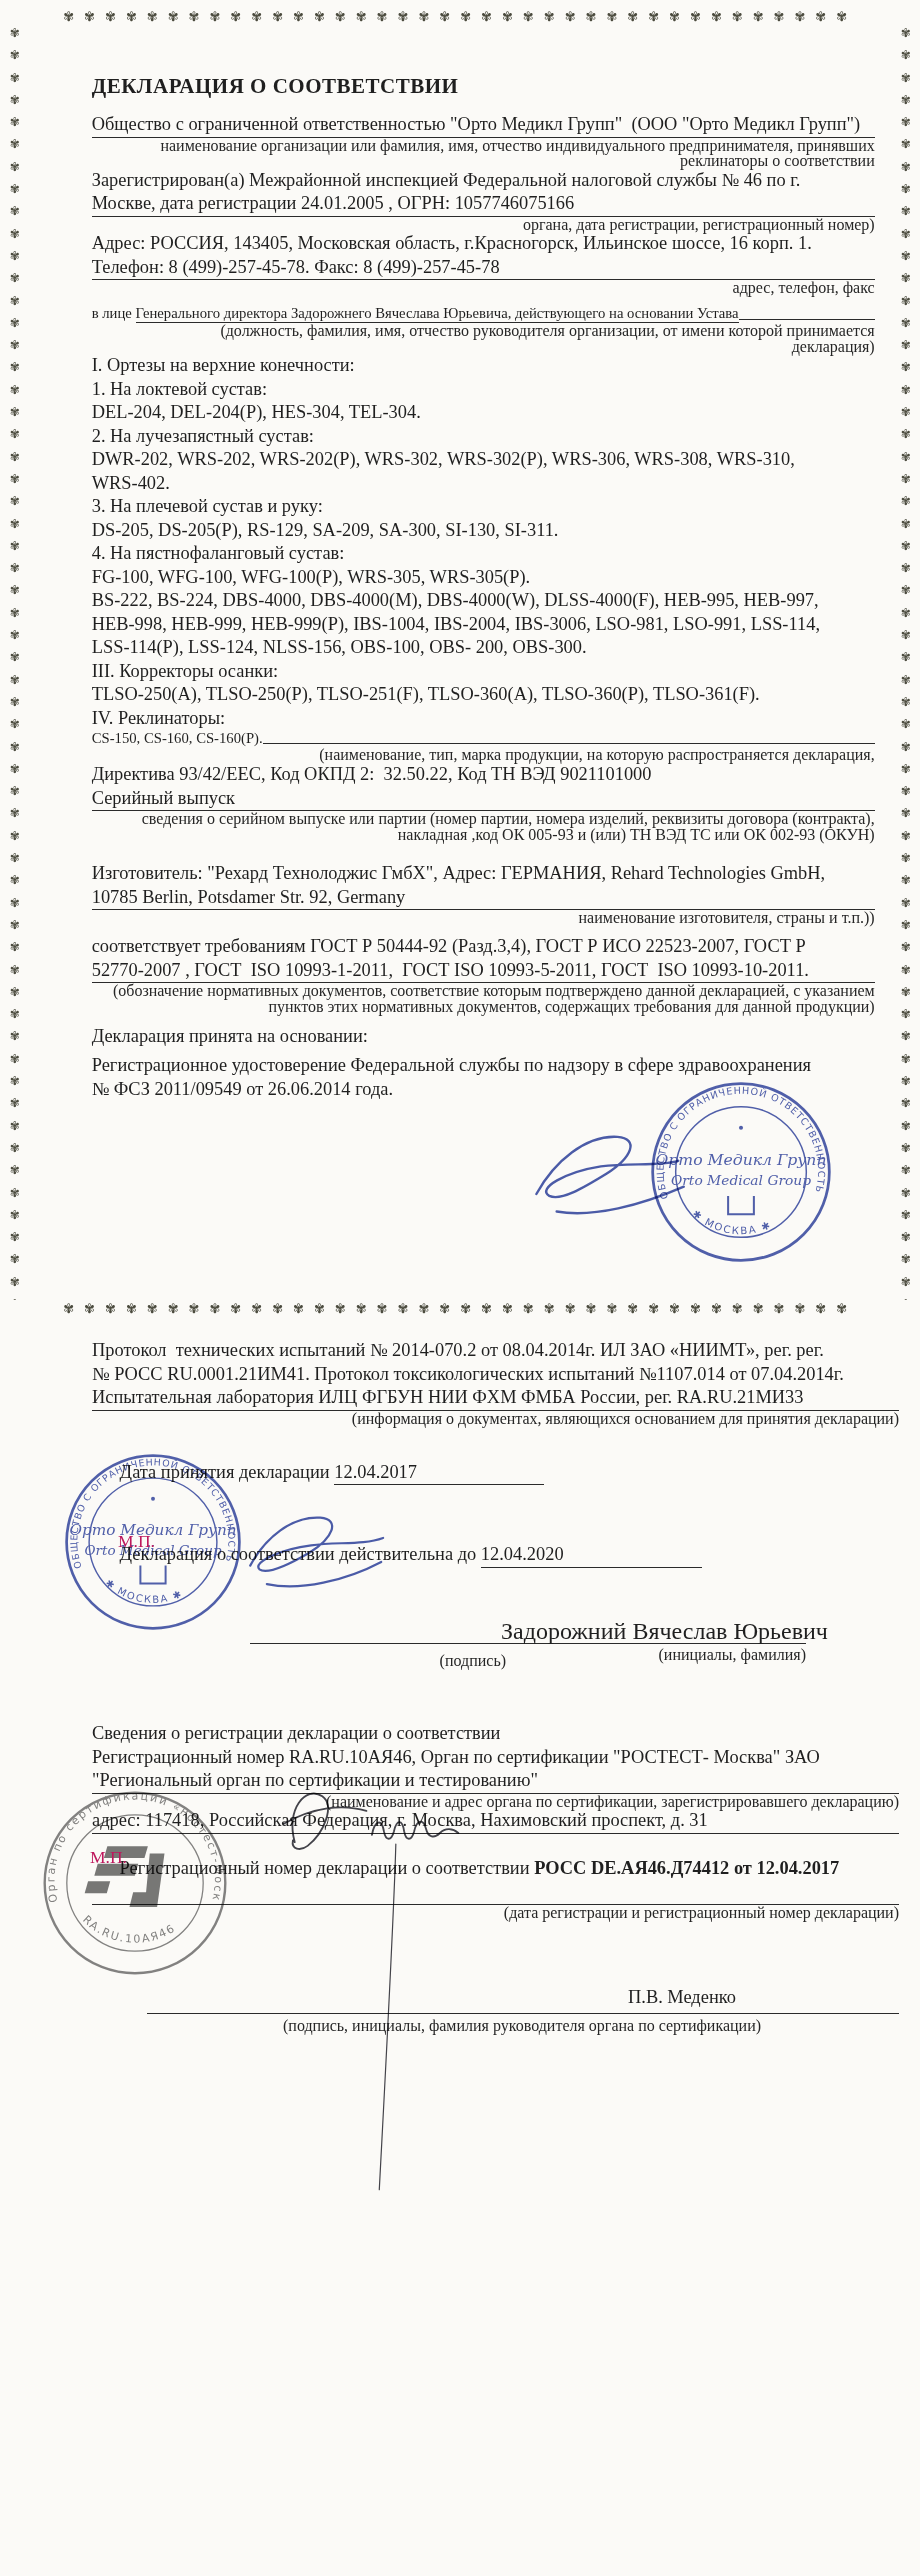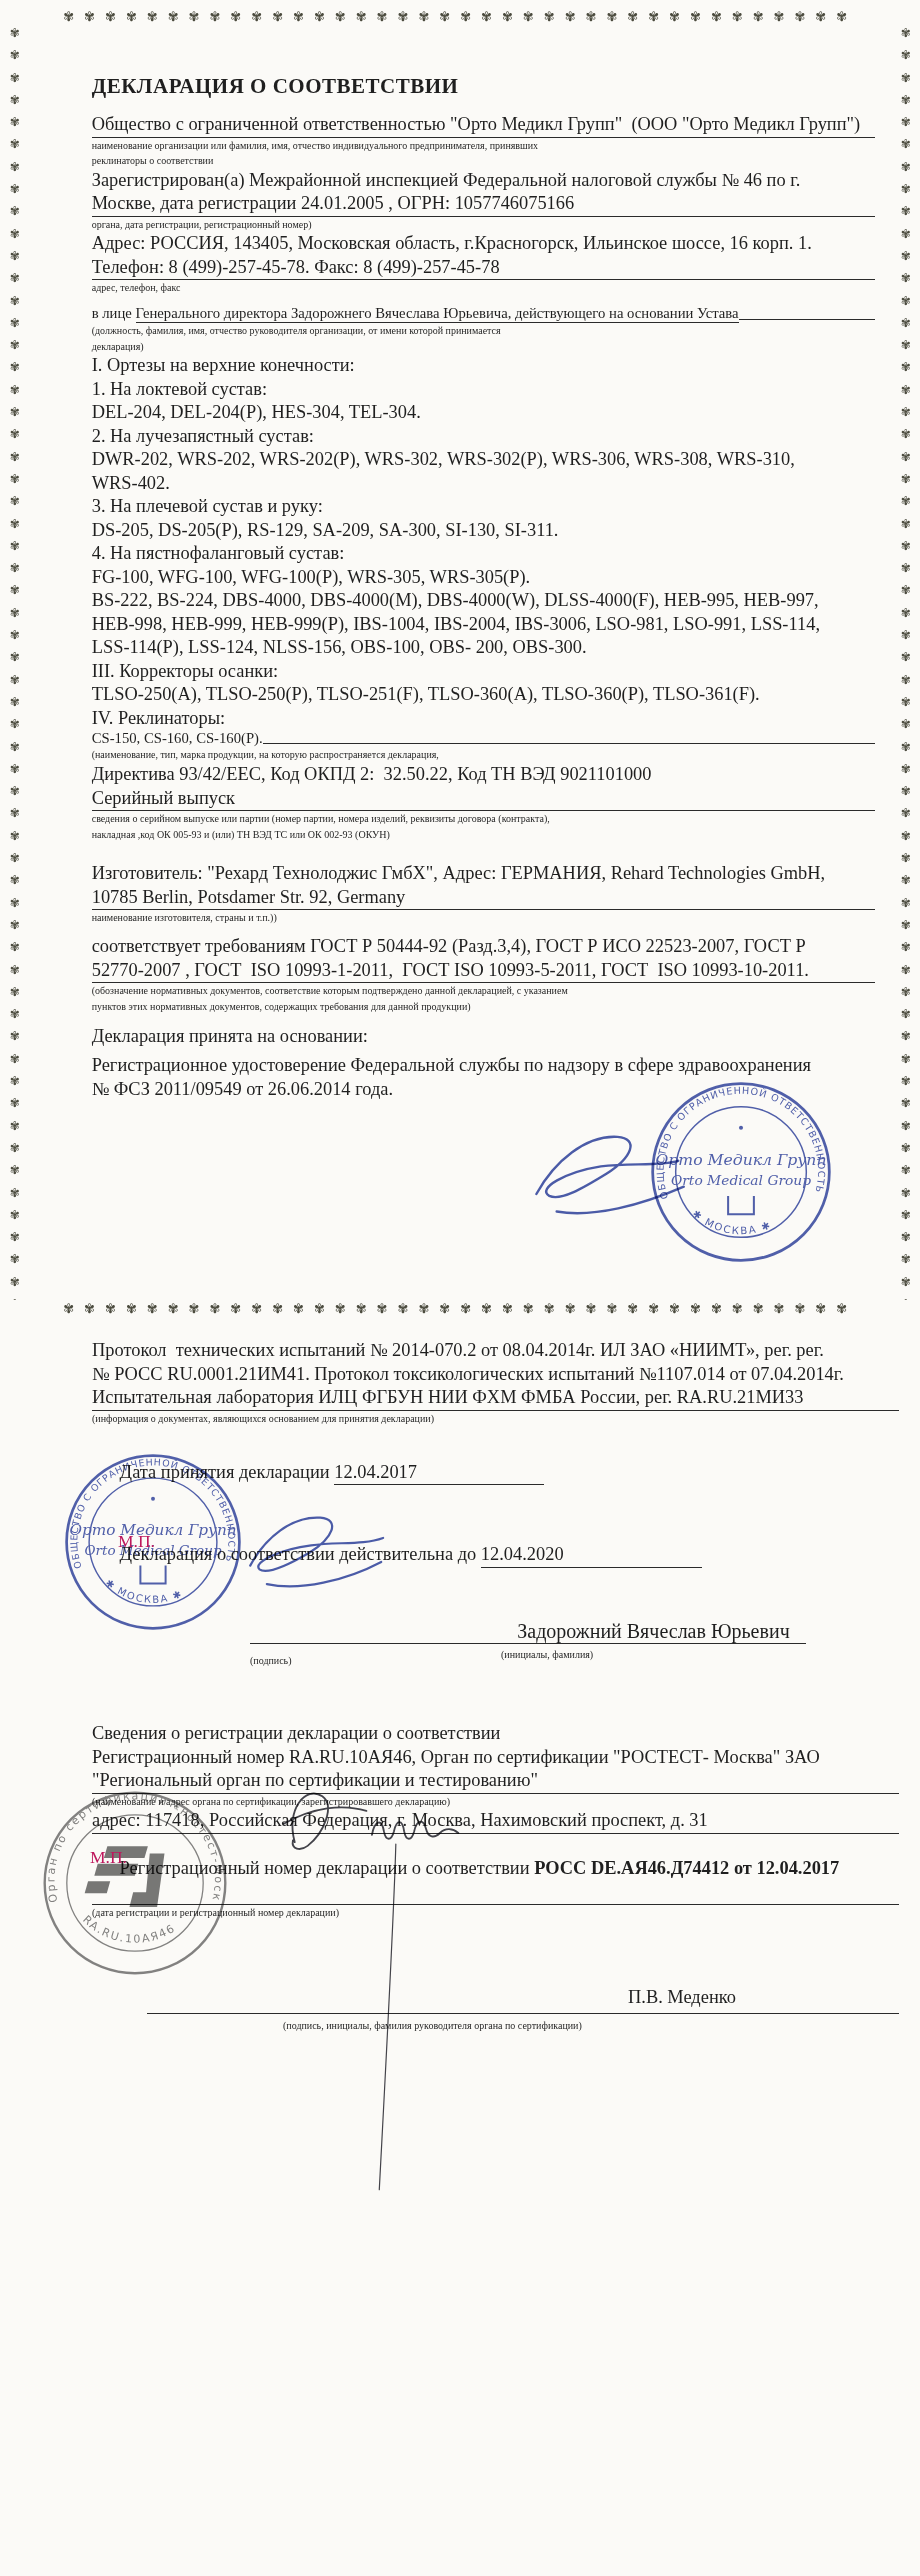--- a/index.html
+++ b/index.html
@@ -10,38 +10,38 @@
   .orn{position:absolute;color:#4b4b3e;font-family:"DejaVu Sans",sans-serif;overflow:hidden;
        -webkit-user-select:none;user-select:none;}
   .orn-h{left:0;right:0;height:22px;font-size:13px;letter-spacing:10px;white-space:nowrap;text-align:center;line-height:22px;}
   .orn-top{top:0;} .orn-bot{bottom:0;}
   .orn-v{top:20px;bottom:20px;width:22px;writing-mode:vertical-rl;text-orientation:upright;
          font-size:12px;letter-spacing:8.3px;line-height:22px;white-space:nowrap;}
   .orn-left{left:0;} .orn-right{right:0;}
   
   #cert-content{position:absolute;left:88px;top:68px;width:783px;}
   .ln{font-size:18.4px;line-height:23.5px;white-space:pre;position:relative;}
-  .cap{font-size:10px;line-height:15.6px;text-align:left;white-space:pre;color:#262626;}
+  .cap{font-size:16px;line-height:15.6px;text-align:right;white-space:pre;color:#262626;}
   .u{border-bottom:1.4px solid #2b2b2b;}
   .b{font-weight:bold;}
   .ttl{font-size:21px;font-weight:bold;text-align:left;margin-bottom:14.7px;letter-spacing:0.5px;}
   .flexline{display:flex;white-space:pre;}
   .flexline .ext{flex:1;border-bottom:1.4px solid #2b2b2b;margin-bottom:3.7px;}
   .uln{border-bottom:1.4px solid #2b2b2b;}
   .uval{display:inline-block;border-bottom:1.4px solid #2b2b2b;}
   
   #lower{position:absolute;left:92px;top:1339px;width:807px;}
   .gap6{margin-top:5.5px;} .gap10{margin-top:9.2px;} .gap12{margin-top:11px;}
   .gap22{margin-top:20px;} .gap30{margin-top:28px;} .gap55{margin-top:51px;} .gap60{margin-top:55px;}
   
   .sigrow{position:relative;height:52px;}
   .sigrow .srule{position:absolute;left:158px;top:24px;width:256px;border-bottom:1.4px solid #2b2b2b;}
   .sigrow .scap{position:absolute;left:158px;top:34px;width:256px;}
   .sigrow .sname{position:absolute;left:409px;top:0;width:305px;text-align:center;border-bottom:1.4px solid #2b2b2b;
-                 font-size:20px;line-height:24px;white-space:pre;}
+                 font-size:24px;line-height:24px;white-space:pre;}
   .sigrow .sncap{position:absolute;left:409px;top:28px;width:305px;}
   .botrow{position:relative;height:83px;}
   .botrow .brule{position:absolute;left:55px;right:0;top:37px;border-bottom:1.4px solid #2b2b2b;}
   .botrow .bname{position:absolute;left:536px;top:11px;font-size:18.4px;white-space:pre;}
   .botrow .bcap{position:absolute;left:191px;top:42px;width:471px;}
   
   .stampbox{position:absolute;mix-blend-mode:multiply;opacity:.92;}
   .stamp-ring-text{font-family:"DejaVu Sans",sans-serif;}
   .mp{position:absolute;font-size:17.5px;color:#be185d;z-index:3;}
   svg text{user-select:none;}

